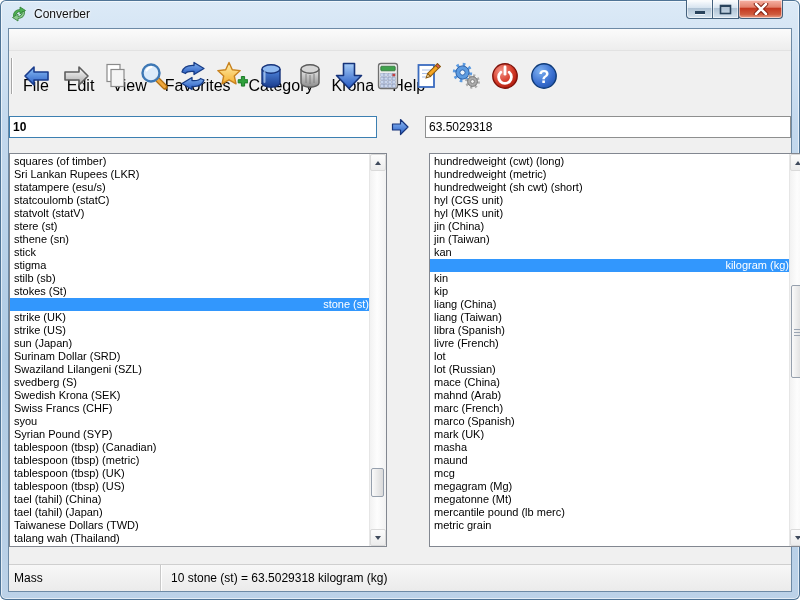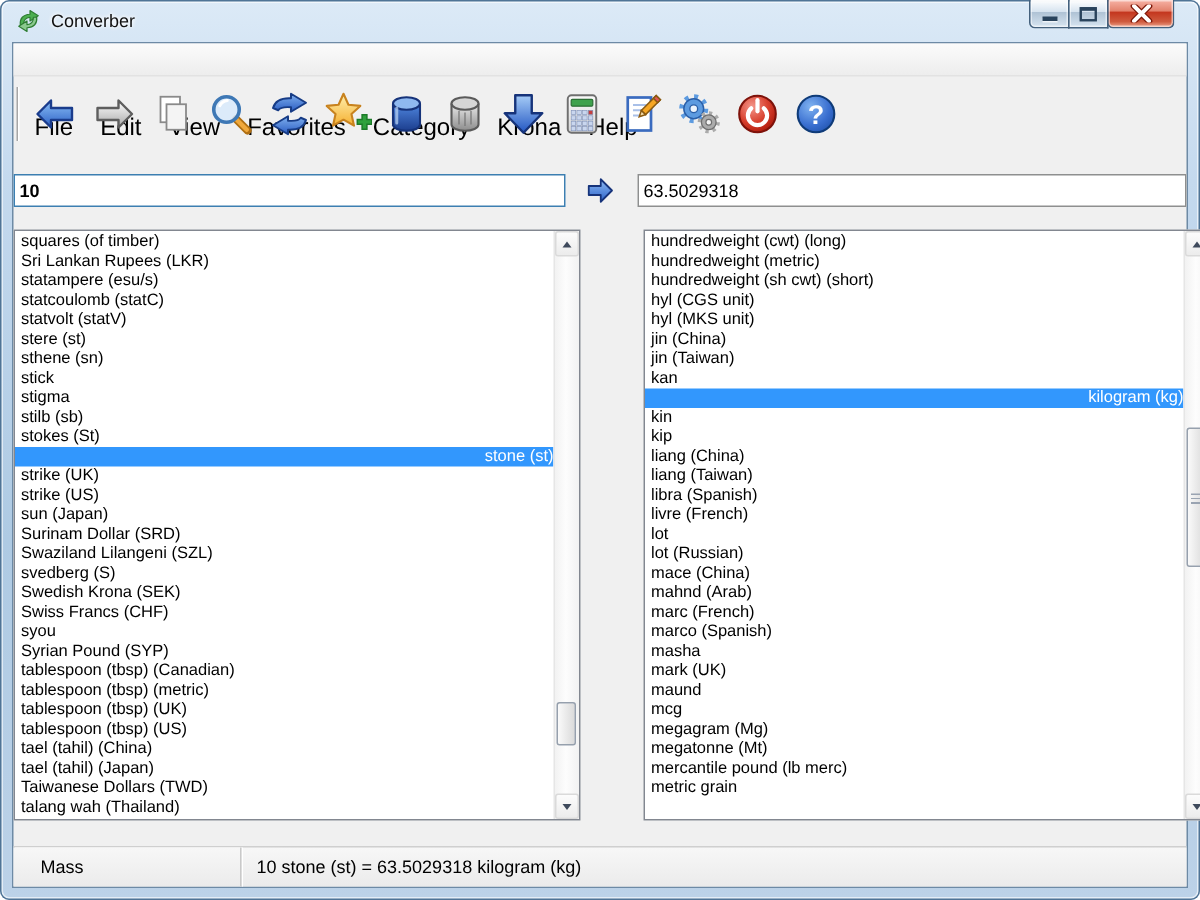--- a/index.html
+++ b/index.html
@@ -46,21 +46,21 @@
   .sb{position:absolute;right:0;top:0;bottom:0;width:17px;background:linear-gradient(90deg,#F2F2F2,#FDFDFD 45%,#F2F2F2);border-left:1px solid #E6E6E6;}
   .sb-btn{position:absolute;left:0;width:16px;height:17px;display:flex;align-items:center;justify-content:center;background:linear-gradient(180deg,#FCFCFC,#ECECEC);border:1px solid #DADADA;border-radius:2px;}
   .sb-up{top:0;}
   .sb-dn{bottom:0;}
   .tri-up{width:0;height:0;border-left:3.5px solid transparent;border-right:3.5px solid transparent;border-bottom:4.5px solid #3F4A5C;}
   .tri-dn{width:0;height:0;border-left:3.5px solid transparent;border-right:3.5px solid transparent;border-top:4.5px solid #3F4A5C;}
   .sb-thumb{position:absolute;left:1px;width:13px;background:linear-gradient(90deg,#FAFAFA,#DADADA);border:1px solid #96A0AD;border-radius:2px;}
   .grip{position:absolute;left:2px;right:2px;top:50%;height:7px;margin-top:-3px;background:repeating-linear-gradient(180deg,#9AA4B2 0,#9AA4B2 1px,transparent 1px,transparent 3px);}
   
   .statusbar{position:absolute;left:0;right:0;bottom:0;height:27px;background:linear-gradient(180deg,#F7F7F7,#EBEBEB);border-top:1px solid #CFCFCF;font-size:12px;color:#000;}
-  .sb-panel1{position:absolute;left:0;top:0;bottom:0;width:152px;border-right:1px solid #C9C9C9;box-shadow:1px 0 0 #FFFFFF;line-height:26px;padding-left:18px;}
+  .sb-panel1{position:absolute;left:0;top:0;bottom:0;width:152px;border-right:1px solid #C9C9C9;box-shadow:1px 0 0 #FFFFFF;line-height:26px;padding-left:5px;}
   .sb-panel2{position:absolute;left:153px;right:0;top:0;bottom:0;line-height:26px;padding-left:9px;}
 </style>
 </head>
 <body>
 
 <div class="window">
 
   <div class="titlebar">
     <span class="app-icon">
       <svg viewBox="0 0 16 16">
@@ -371,22 +371,22 @@
           <div class="row">liang (China)</div>
           <div class="row">liang (Taiwan)</div>
           <div class="row">libra (Spanish)</div>
           <div class="row">livre (French)</div>
           <div class="row">lot</div>
           <div class="row">lot (Russian)</div>
           <div class="row">mace (China)</div>
           <div class="row">mahnd (Arab)</div>
           <div class="row">marc (French)</div>
           <div class="row">marco (Spanish)</div>
+          <div class="row">mark (UK)</div>
           <div class="row">masha</div>
-          <div class="row">mark (UK)</div>
           <div class="row">maund</div>
           <div class="row">mcg</div>
           <div class="row">megagram (Mg)</div>
           <div class="row">megatonne (Mt)</div>
           <div class="row">mercantile pound (lb merc)</div>
           <div class="row">metric grain</div>
         </div>
       <div class="sb">
         <div class="sb-btn sb-up">
             <div class="tri-up"></div>

